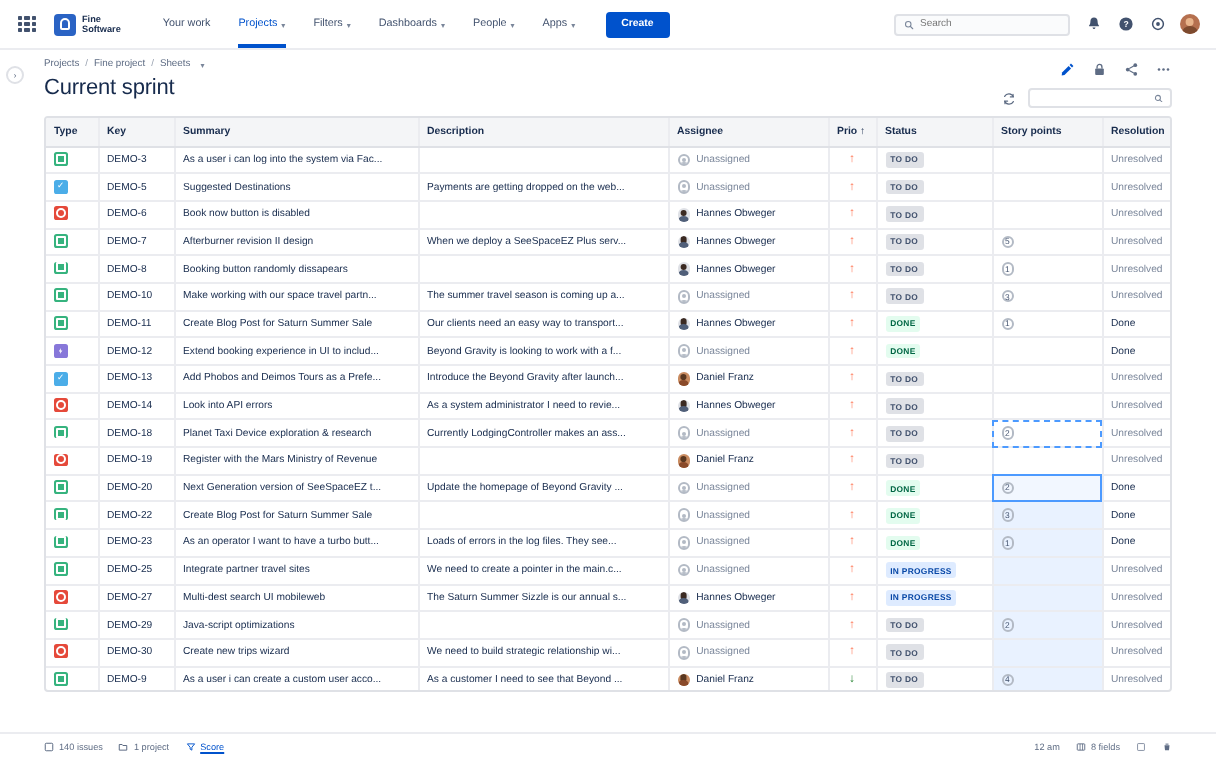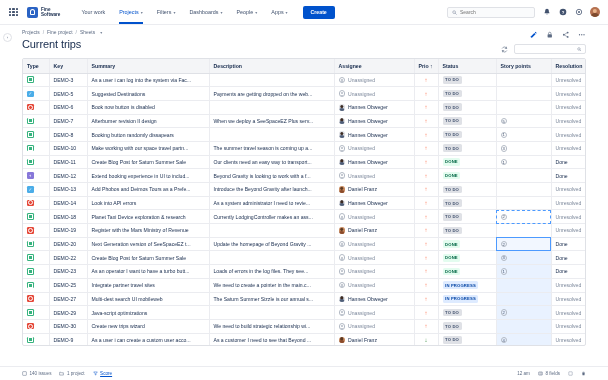--- a/index.html
+++ b/index.html
@@ -401,21 +401,21 @@
 
   <div class="breadcrumb">
     <a>Projects</a>
     <span class="sep">/</span>
     <a>Fine project</a>
     <span class="sep">/</span>
     <a>Sheets</a>
     <span class="caret">▾</span>
   </div>
 
-  <div class="page-title">Current trips</div>
+  <div class="page-title">Current sprint</div>
 
   <div class="head-actions">
     <span class="ha">
       <svg viewBox="0 0 16 16" width="7.5" height="7.5">
           <path d="M2.2 11.3l7-7 2.6 2.6-7 7-3 .4z" fill="#0052cc"></path>
           <path d="M10.2 3.2l1.5-1.5 2.6 2.6-1.5 1.5z" fill="#0052cc"></path>
         </svg>
     </span>
     <span class="ha">
       <svg viewBox="0 0 16 16" width="7.5" height="7.5">

